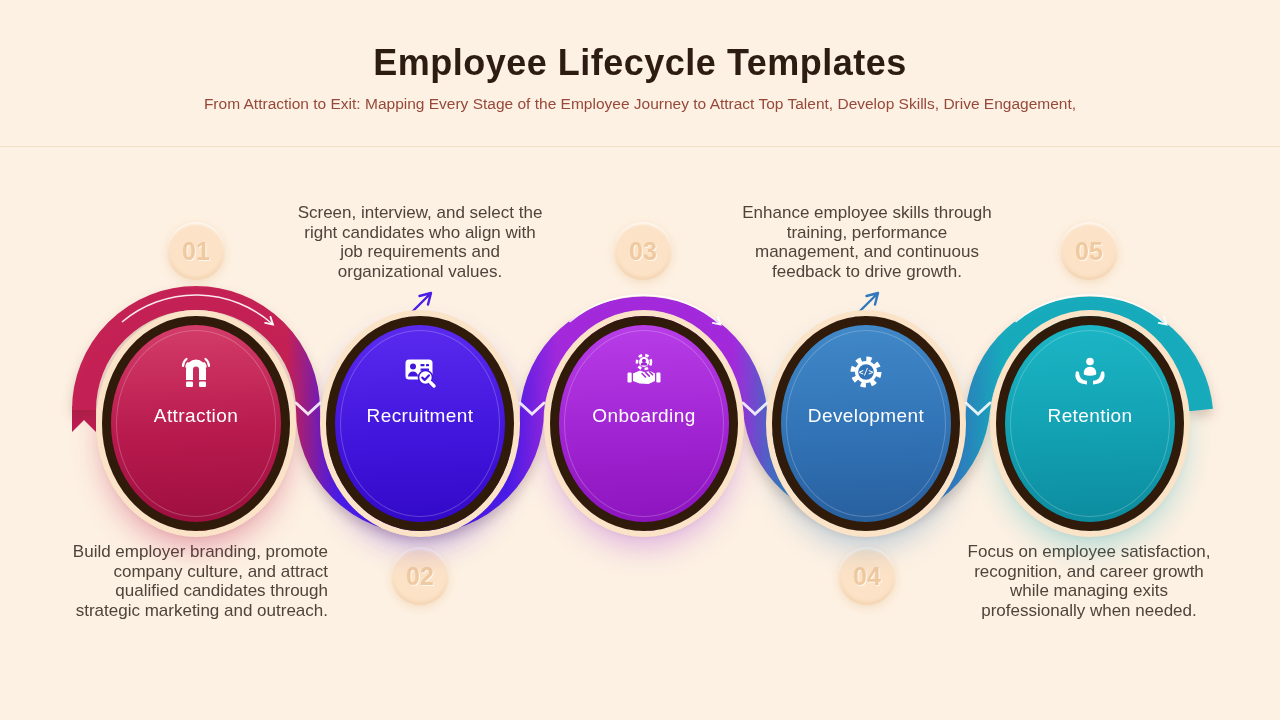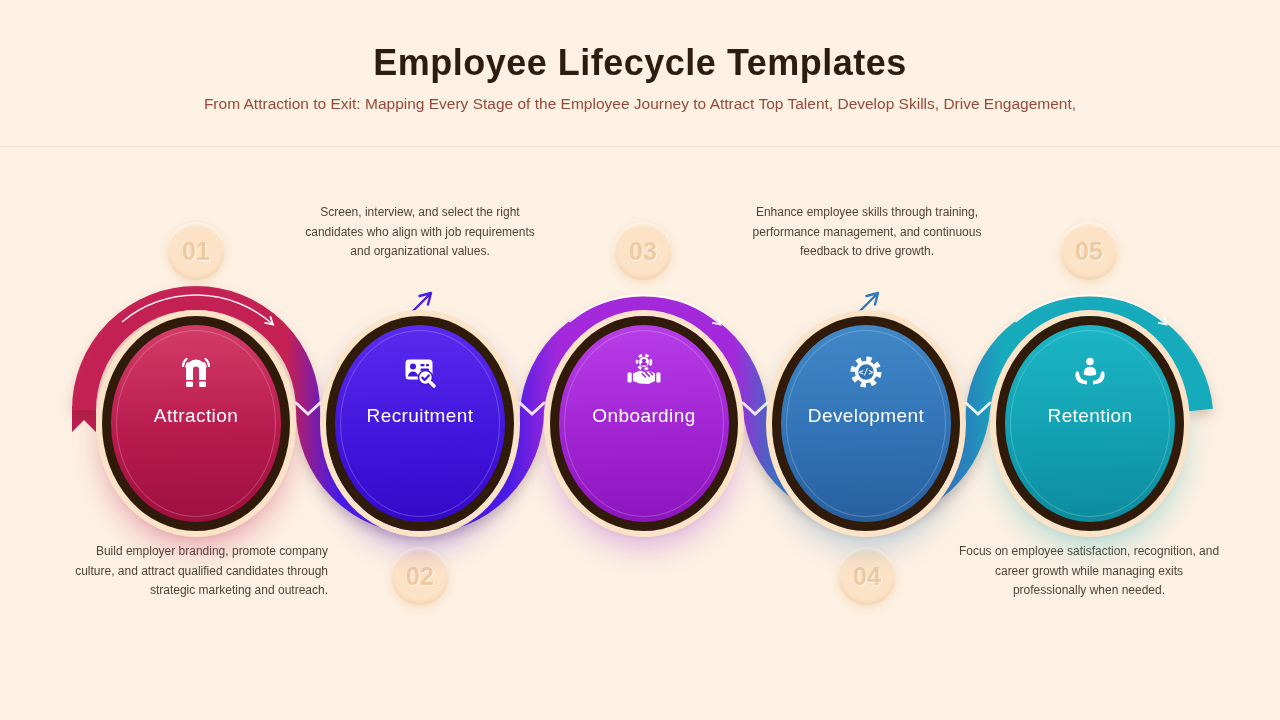--- a/index.html
+++ b/index.html
@@ -36,21 +36,21 @@
   
   .badge{position:absolute;width:58px;height:58px;border-radius:50%;background:#fce3c7;
     display:flex;align-items:center;justify-content:center;z-index:2;
     font-size:25px;font-weight:700;color:#efc9a0;
     box-shadow:inset 0 2px 3px rgba(255,255,255,.9),inset 0 -2px 4px rgba(224,173,122,.35),0 3px 8px rgba(230,185,135,.35);
     text-shadow:1px 1px 0 rgba(255,255,255,.75);}
   .b1{left:167px;top:222px;} .b2{left:391px;top:547px;} .b3{left:614px;top:222px;}
   .b4{left:838px;top:547px;} .b5{left:1060px;top:222px;}
 
   
-  .desc{position:absolute;z-index:2;font-size:12px;line-height:19.5px;color:#4e443a;text-align:center;}
+  .desc{position:absolute;z-index:2;font-size:17px;line-height:19.5px;color:#4e443a;text-align:center;}
   .d1{left:64px;top:542px;width:264px;text-align:right;}
   .d2{left:295px;top:203px;width:250px;}
   .d3{left:511px;top:542px;width:264px;}
   .d4{left:741px;top:203px;width:252px;}
   .d5{left:957px;top:542px;width:264px;}
 </style>
 </head>
 <body>
 
 <div class="canvas">

